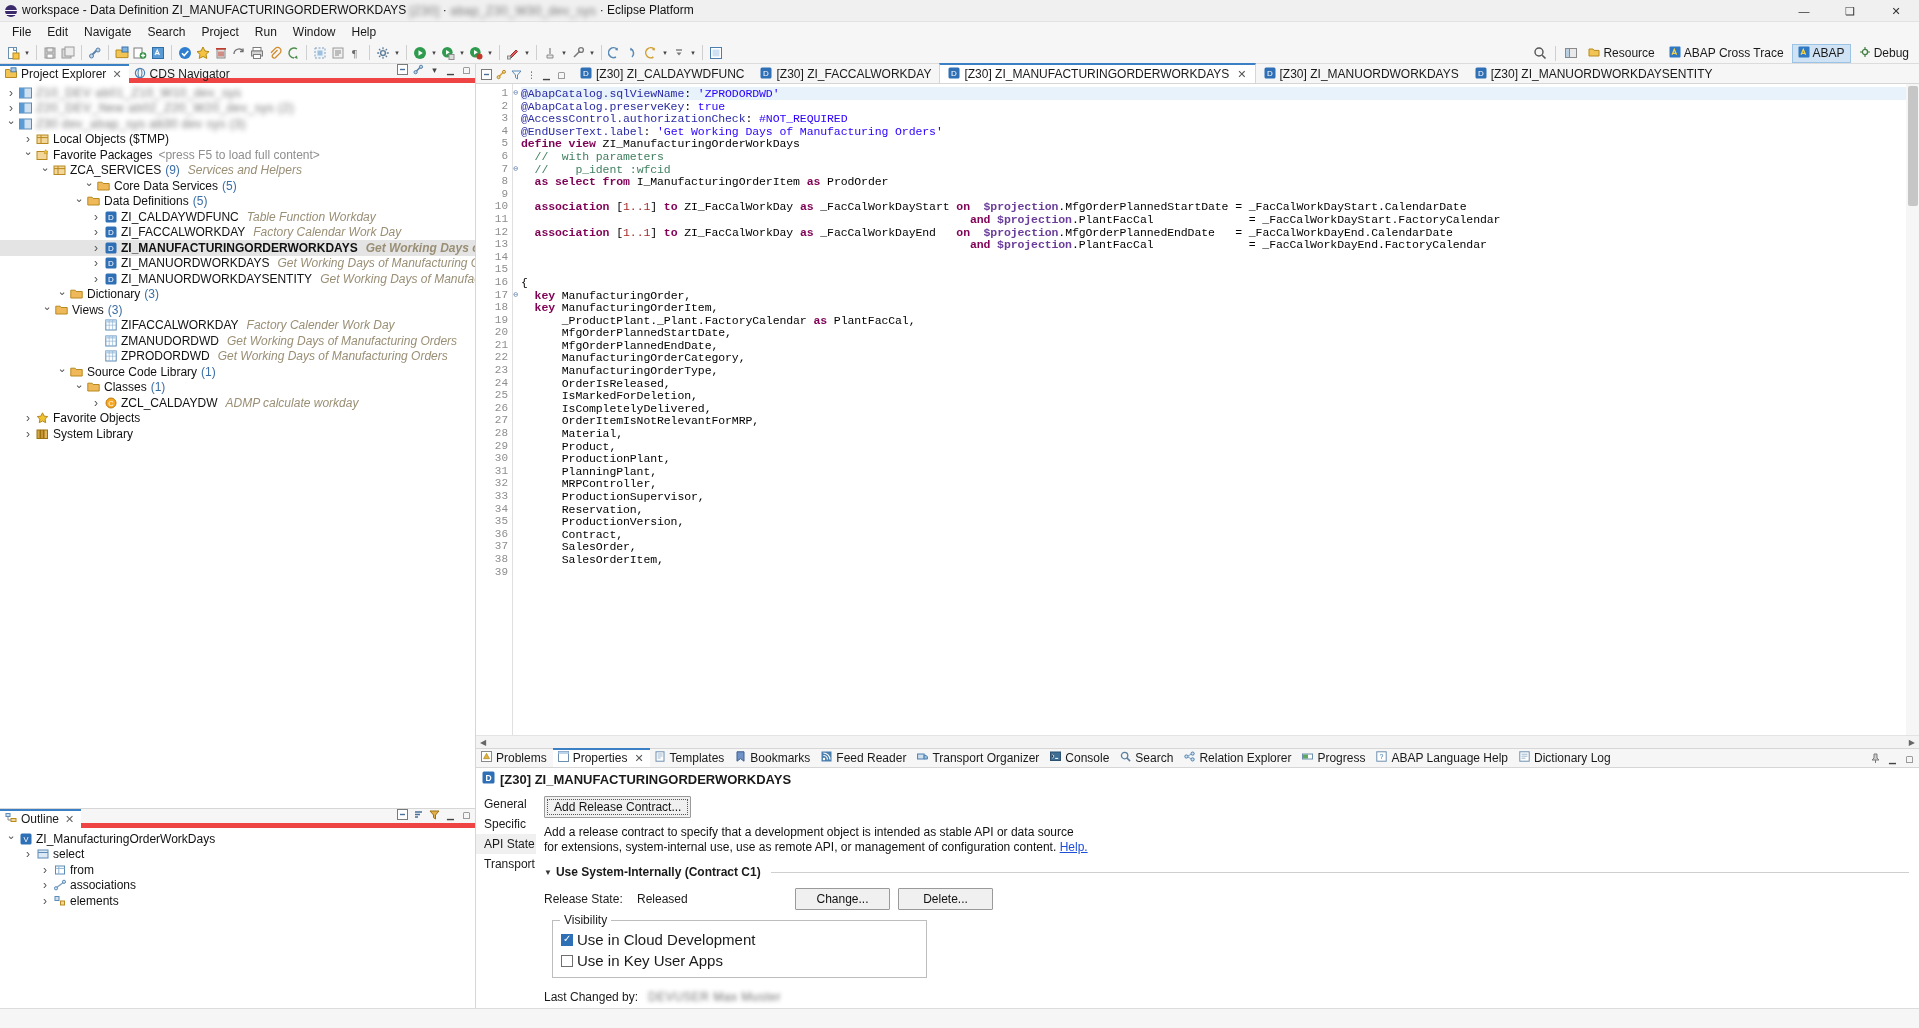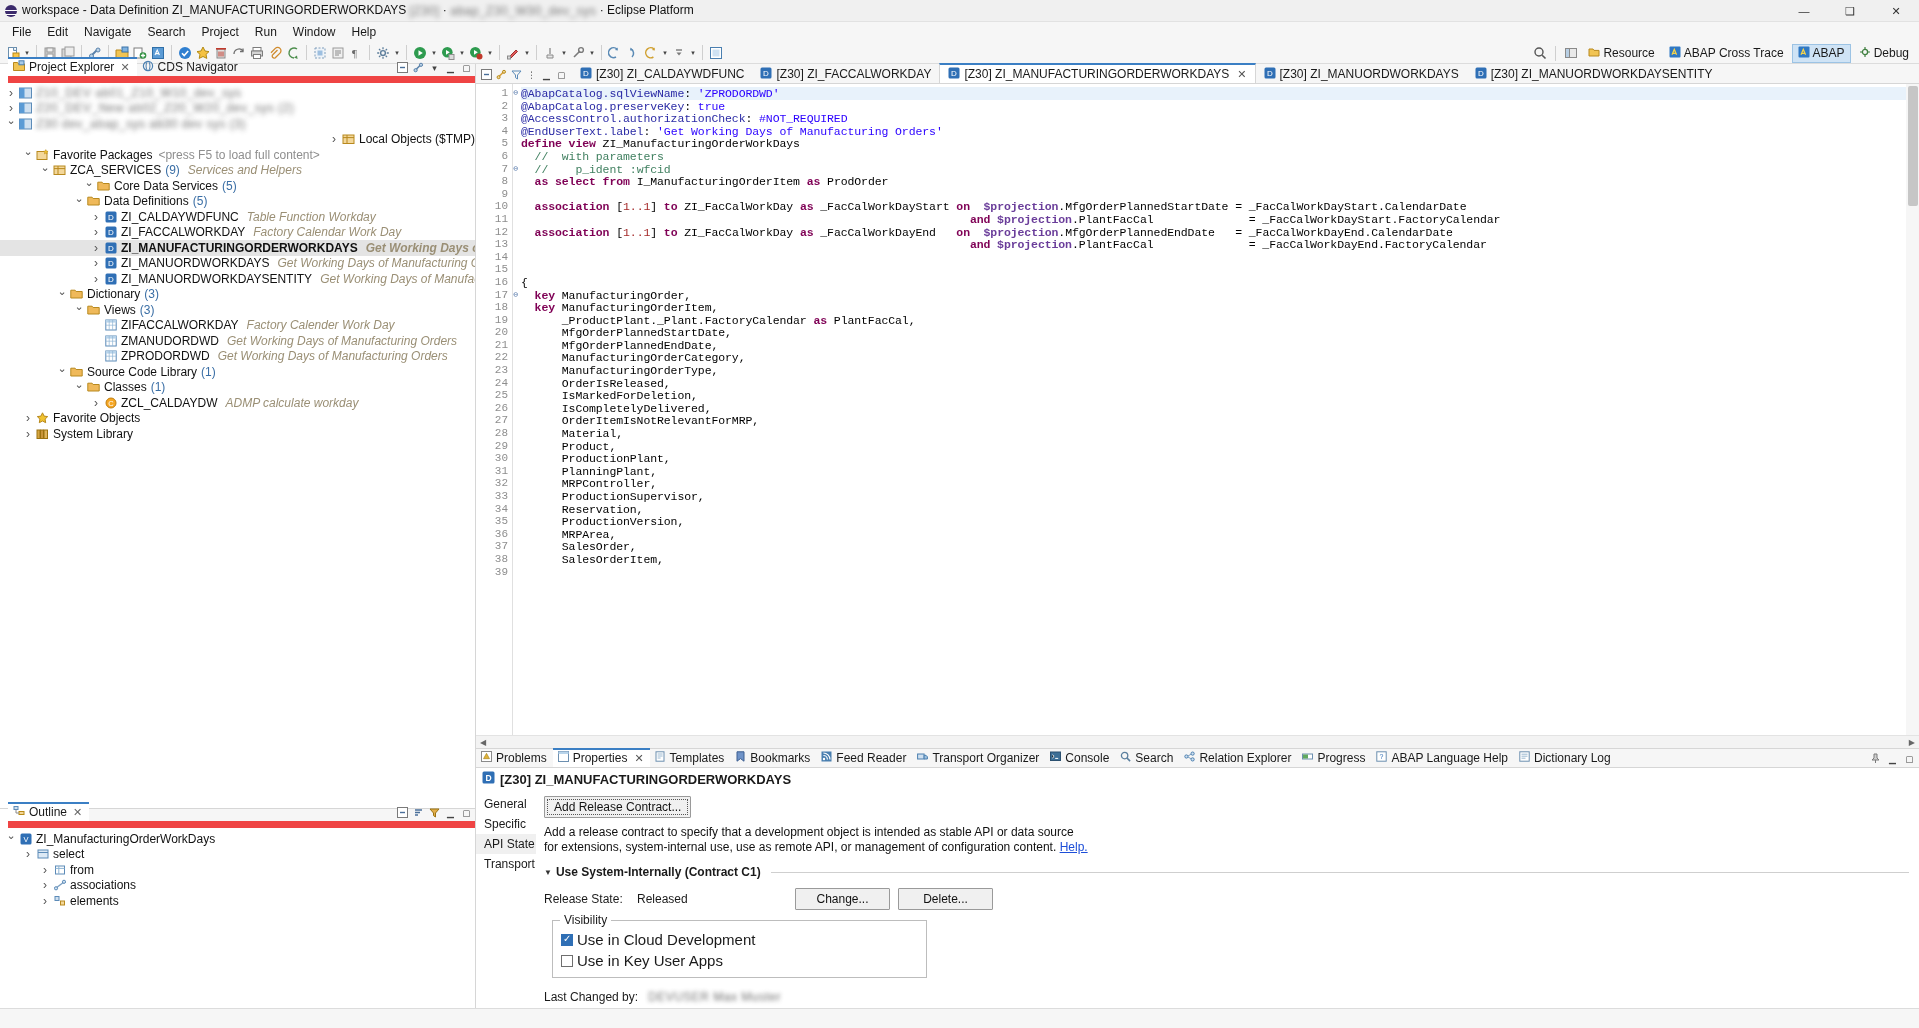--- a/index.html
+++ b/index.html
@@ -54,22 +54,22 @@
   .persp{ display:flex; align-items:center; gap:3px; padding:1px 5px; font-size:12px; border:1px solid transparent; white-space:nowrap;}
   .persp.active{ background:#cfe3f5; border:1px solid #9cc3e4; }
 
   
   .body{ flex:1; display:flex; min-height:0; }
   .left{ width:476px; display:flex; flex-direction:column; flex:none; border-right:1px solid #d6d6d6; background:#fff;}
   .right{ flex:1; display:flex; flex-direction:column; min-width:0; }
 
   
   .viewtabs{
-    height:19px; background:#f6f6f6; display:flex; align-items:flex-end;
-    border-bottom:7px solid #ef4444; position:relative;margin-left:8px;
+    height:19px; background:#f6f6f6; display:flex; 
+    border-bottom:5px solid #ef4444; position:relative;
   }
   .vtab{
     display:flex; align-items:center; gap:4px; padding:1px 7px 2px 5px; font-size:12px;
     border-top:2px solid transparent; height:19px; white-space:nowrap;
   }
   .vtab.active{ background:#fff; border-top:2px solid #3b7fc4; font-weight:400; }
   .vtab .x{ font-size:11px; color:#666; margin-left:2px; }
   .vt-tools{ position:absolute; right:2px; bottom:2px; display:flex; align-items:center; gap:3px; }
   .vt-btn{ width:13px;height:13px;display:flex;align-items:center;justify-content:center;font-size:9px;color:#444; }
 
@@ -507,21 +507,21 @@
           <div class="trow" style="padding-left: 4px;">
             <span class="arrow open"></span>
             <span class="ticon-sm">
               <svg width="13" height="12" viewBox="0 0 13 12">
                 <rect x="0.5" y="1" width="12" height="10" fill="#cfe0f0" stroke="#5c8bb8"></rect>
                 <rect x="0.5" y="1" width="5" height="10" fill="#5b9bd5"></rect>
               </svg>
             </span>
             <span class="blurred">Z30 dev_abap_sys  ab30  dev sys  (3)</span>
           </div>
-          <div class="trow" style="padding-left: 21px; justify-content: flex-end;">
+          <div class="trow" style="padding-left: 21px;">
             <span class="arrow closed"></span>
             <span class="ticon-sm">
               <svg width="13" height="12" viewBox="0 0 13 12">
                 <rect x="1" y="2" width="11" height="8.5" fill="#f3d79a" stroke="#b8891e"></rect>
                 <path d="M1 4.6h11M5 2v8.5" stroke="#b8891e"></path>
               </svg>
             </span>
             <span class="tname">Local Objects ($TMP)</span>
           </div>
           <div class="trow" style="padding-left: 21px;">
@@ -625,21 +625,21 @@
           <div class="trow" style="padding-left: 55px;">
             <span class="arrow open"></span>
             <span class="ticon-sm">
               <svg width="13" height="12" viewBox="0 0 13 12">
                 <path d="M0.8 2.2h4.3l1 1.3h6.1V10H0.8z" fill="#efb95a" stroke="#b8891e"></path>
               </svg>
             </span>
             <span class="tname">Dictionary</span>
             <span class="tcount">(3)</span>
           </div>
-          <div class="trow" style="padding-left: 72px;">
+          <div class="trow" style="padding-left: 40px;">
             <span class="arrow open"></span>
             <span class="ticon-sm">
               <svg width="13" height="12" viewBox="0 0 13 12">
                 <path d="M0.8 2.2h4.3l1 1.3h6.1V10H0.8z" fill="#efb95a" stroke="#b8891e"></path>
               </svg>
             </span>
             <span class="tname">Views</span>
             <span class="tcount">(3)</span>
           </div>
           <div class="trow" style="padding-left: 89px;">
@@ -960,21 +960,21 @@
               <div class="cline">      IsCompletelyDelivered,</div>
               <div class="cline">      OrderItemIsNotRelevantForMRP,</div>
               <div class="cline">      Material,</div>
               <div class="cline">      Product,</div>
               <div class="cline">      ProductionPlant,</div>
               <div class="cline">      PlanningPlant,</div>
               <div class="cline">      MRPController,</div>
               <div class="cline">      ProductionSupervisor,</div>
               <div class="cline">      Reservation,</div>
               <div class="cline">      ProductionVersion,</div>
-              <div class="cline">      MRPArea,</div>
+              <div class="cline">      Contract,</div>
               <div class="cline">      SalesOrder,</div>
               <div class="cline">      SalesOrderItem,</div>
             </div>
           <div class="vscroll">
             <div class="vthumb"></div>
           </div>
         </div>
         <div class="hscroll">
           <span class="harrow">◀</span>
           <span style="margin-left:auto"></span>

